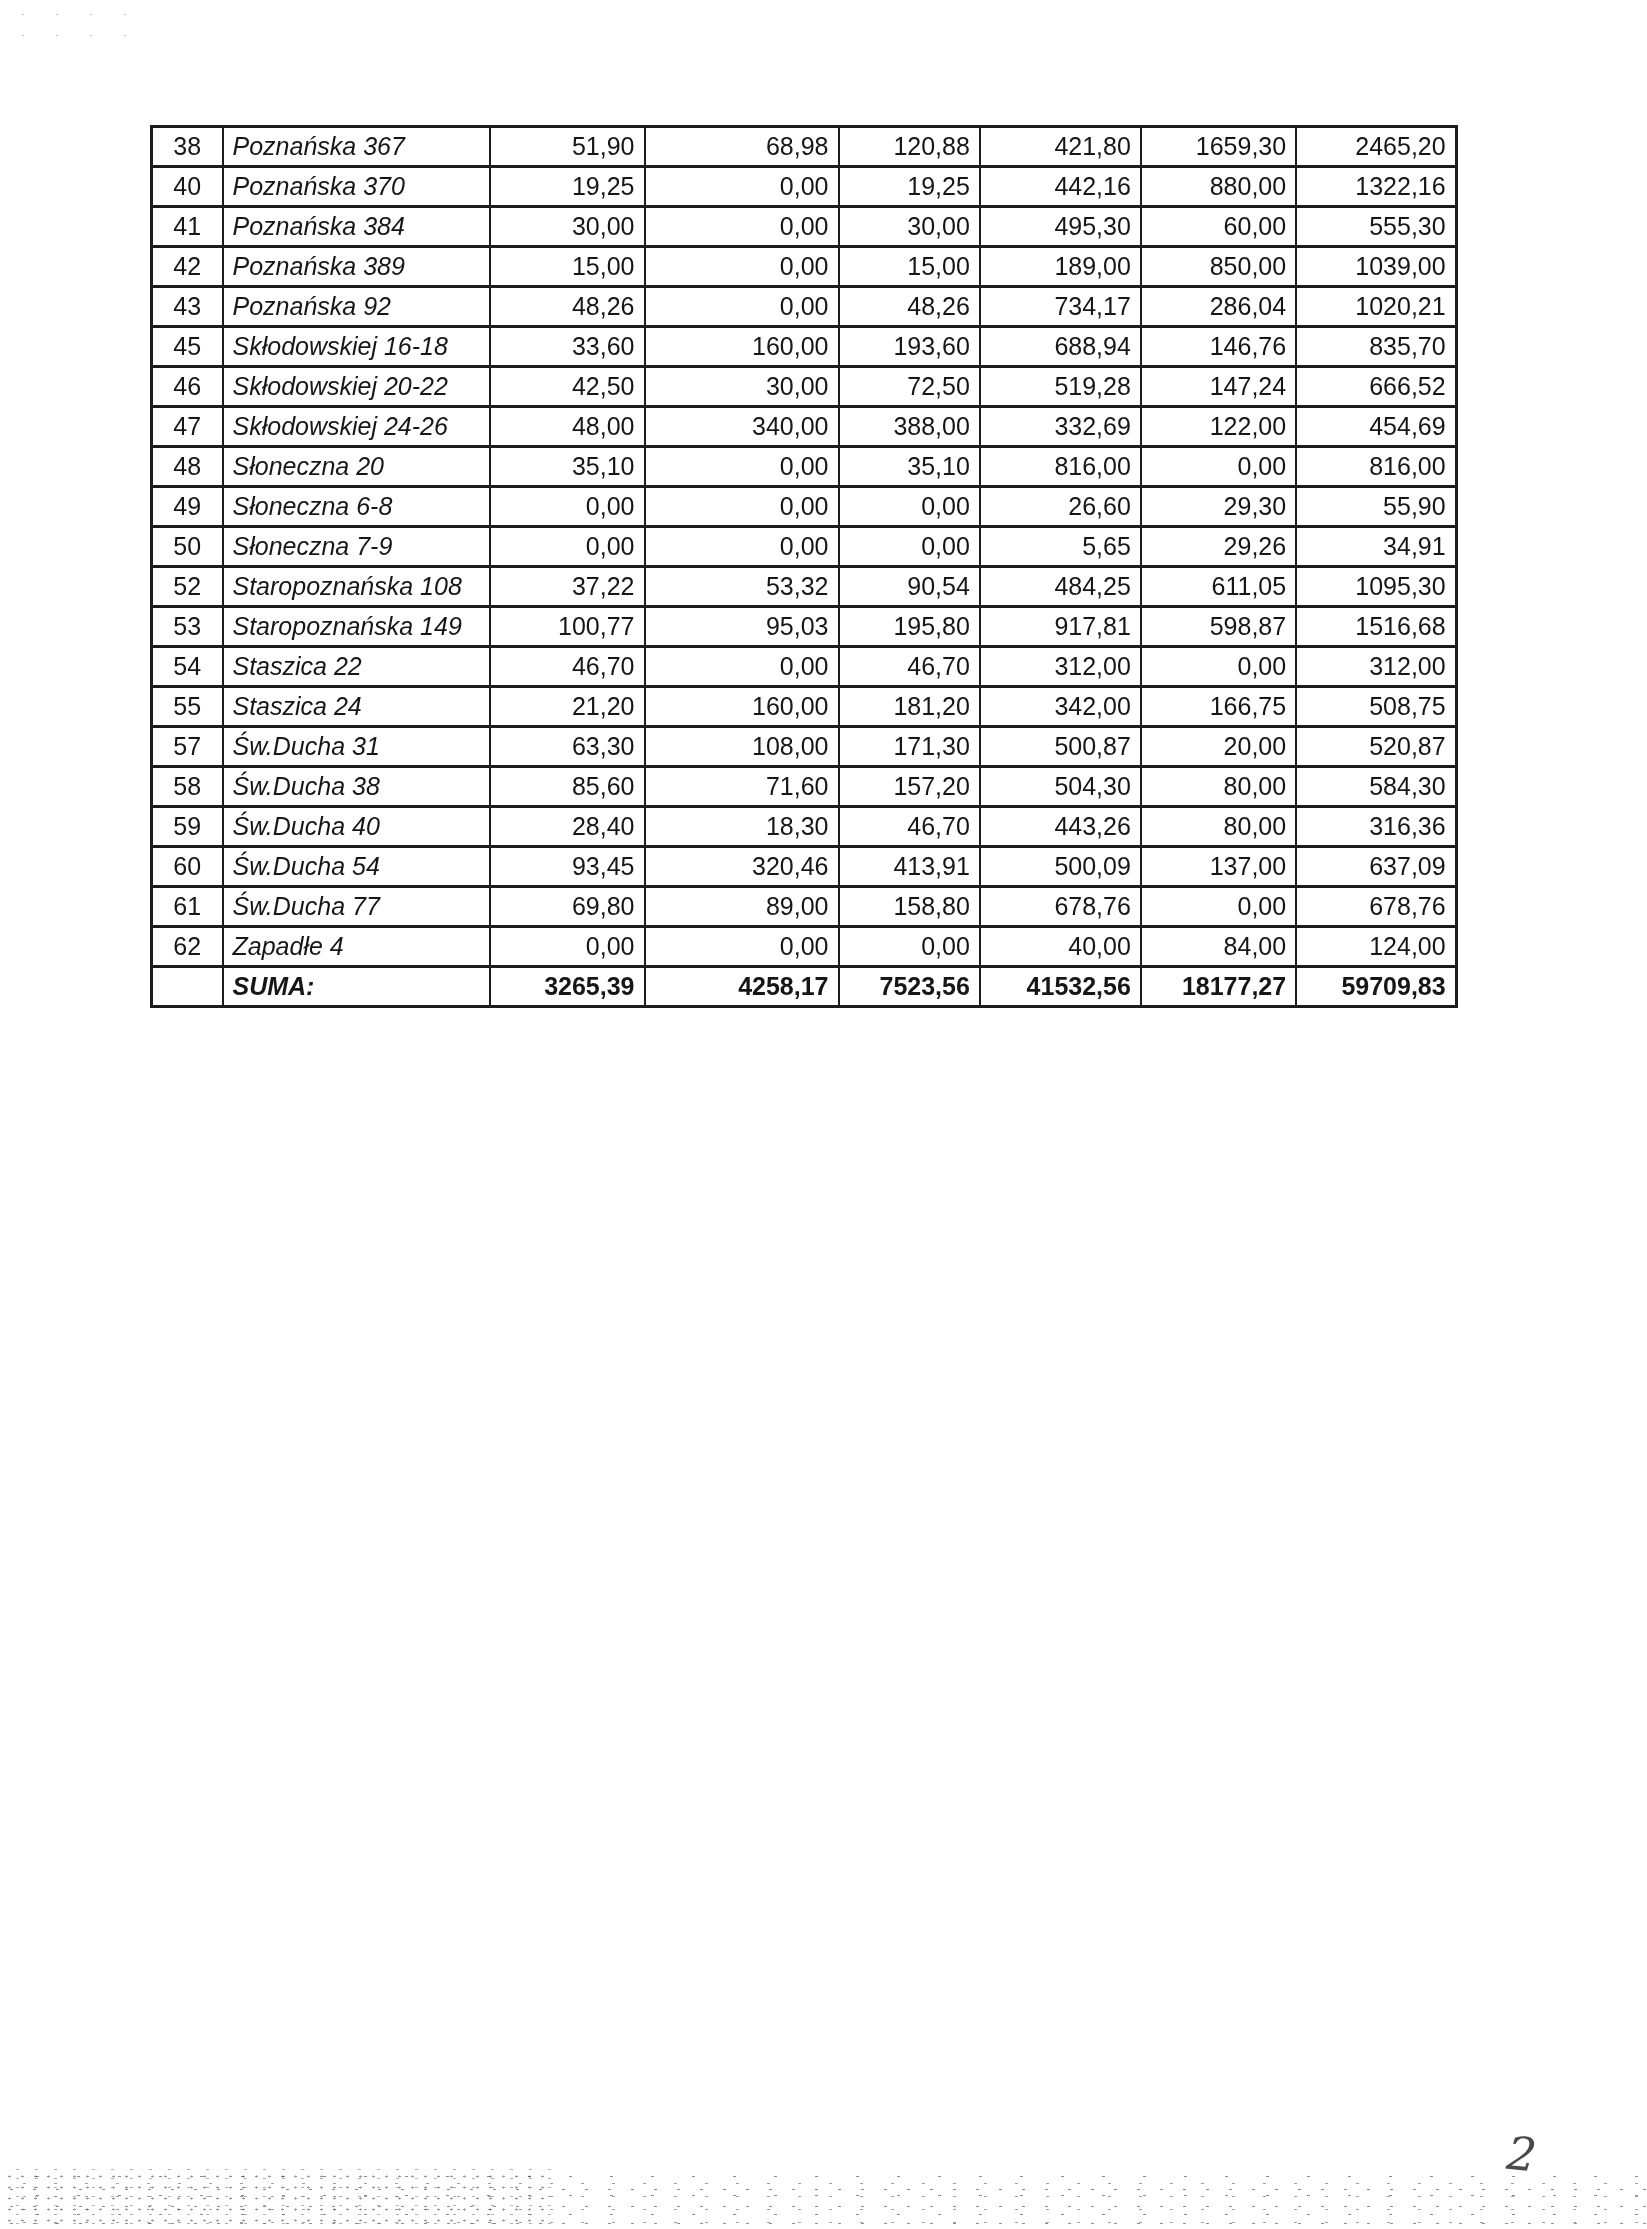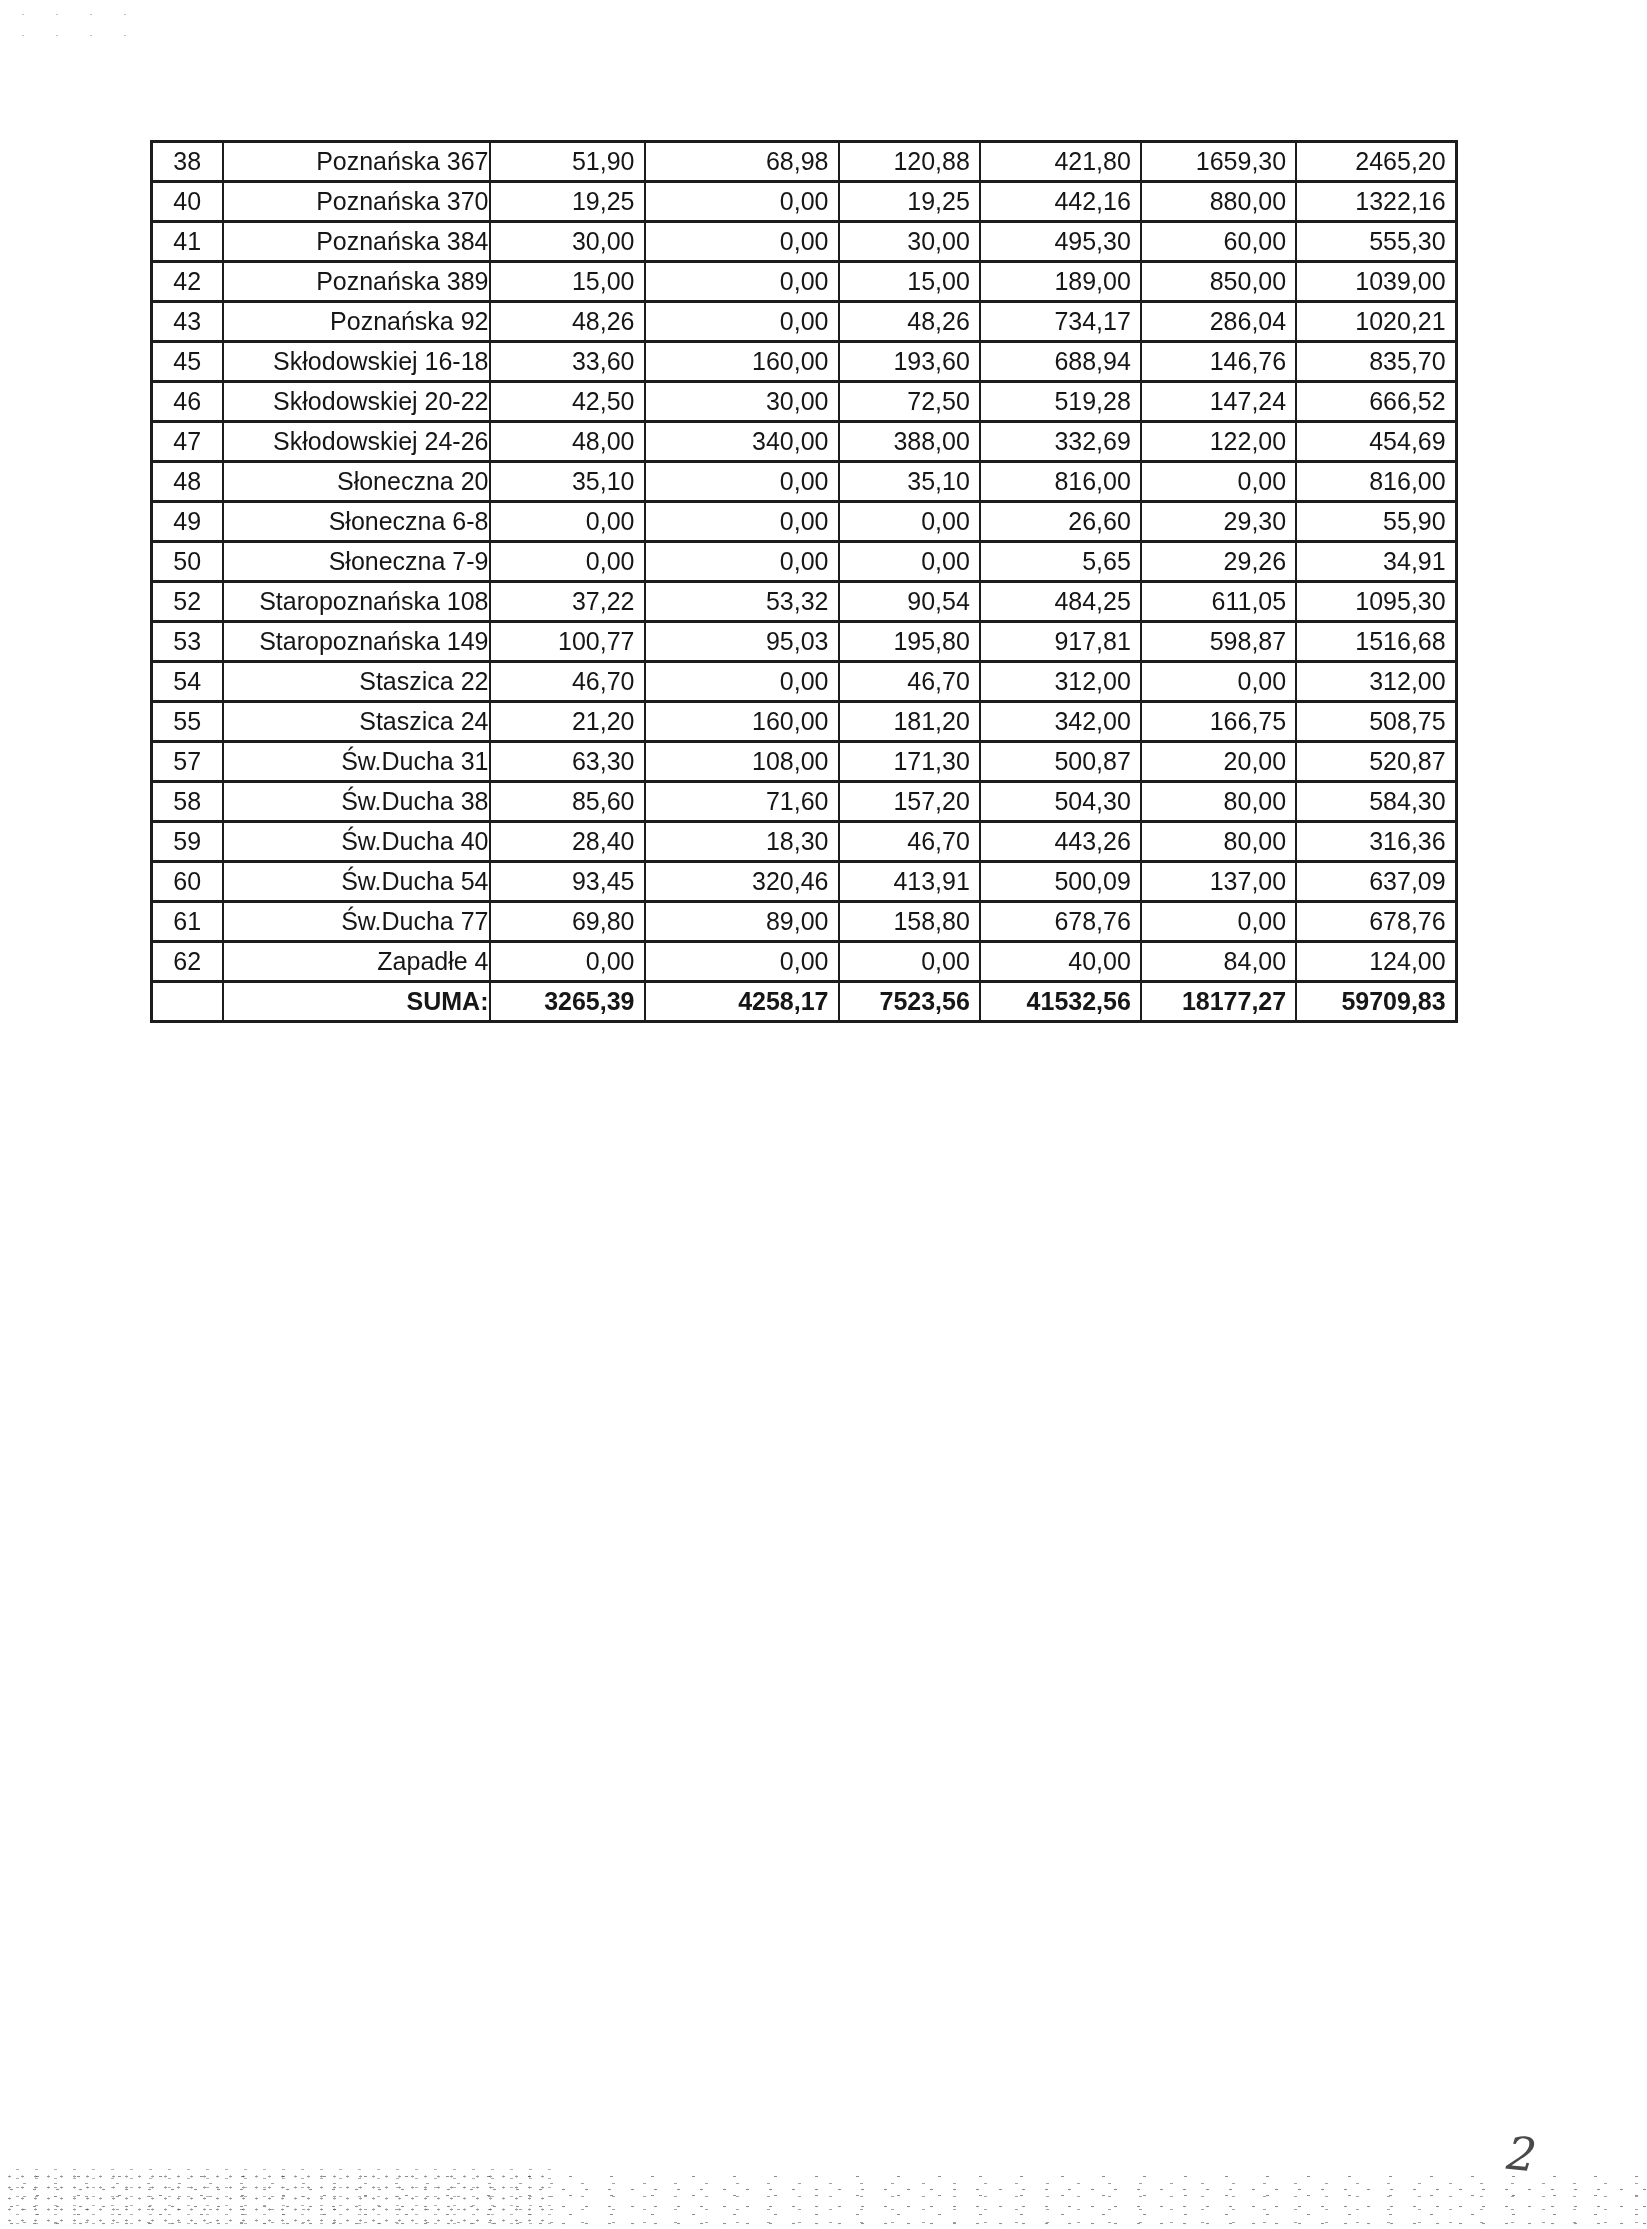--- a/index.html
+++ b/index.html
@@ -13,40 +13,40 @@
     height: 2230px;
     overflow: hidden;
     font-family: "Liberation Sans", sans-serif;
     color: #141414;
   }
 
   
   .scan-table {
     position: absolute;
     left: 150px;
-    top: 140px;
+    top: 125px;
     border-collapse: collapse;
     table-layout: fixed;
     font-size: 25px;
     color: #161616;
   }
   .scan-table td {
     border-left: 2px solid #1c1c1c;
     border-right: 2px solid #1c1c1c;
     border-top: 3px solid #1c1c1c;
     border-bottom: 3px solid #1c1c1c;
     height: 37px;
     padding: 0;
     vertical-align: middle;
     white-space: nowrap;
     overflow: hidden;
   }
   .scan-table { border: 3px solid #1c1c1c; }
   .c-no { text-align: center; }
-  .c-street { text-align: right; padding-left: 9px !important; }
+  .c-street { text-align: left; padding-left: 9px !important; font-style: italic; }
   .c-num { text-align: right; padding-right: 9px !important; }
   .summary-row td { font-weight: 700; padding-left: 40px; }
 
   
   .handwritten-page-num {
     position: absolute;
     left: 1507px;
     top: 2127px;
     font-family: "DejaVu Serif", serif;
     font-style: italic;

